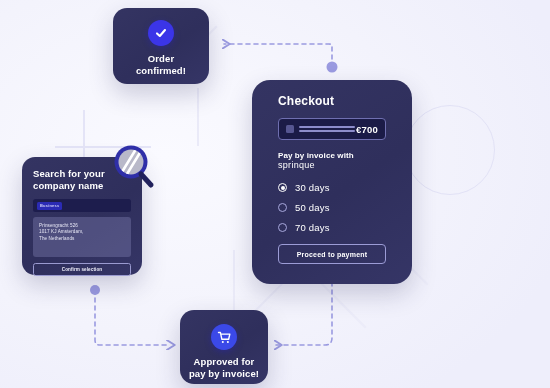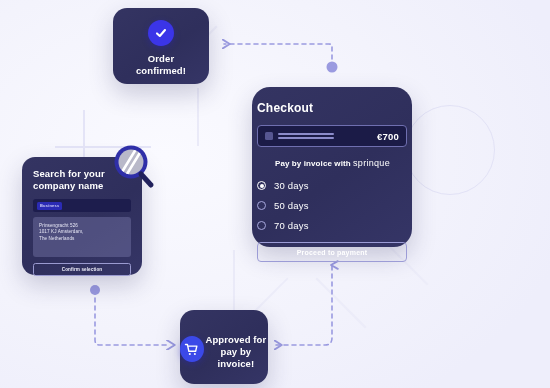--- a/index.html
+++ b/index.html
@@ -104,21 +104,21 @@
   }
 
   
   #card-approved {
     left: 180px;
     top: 310px;
     width: 88px;
     height: 74px;
     border-radius: 14px;
     display: flex;
-    flex-direction: row;
+    flex-direction: column;
     align-items: center;
     justify-content: center;
     padding-top: 10px;
   }
   #card-approved .badge-circle {
     background: #3b49e8;
     margin-bottom: 6px;
   }
 
   
@@ -189,25 +189,25 @@
     position: absolute;
     left: 112px;
     top: 144px;
     width: 46px;
     height: 46px;
   }
 
   
   #card-checkout {
     left: 252px;
-    top: 87px;
+    top: 80px;
     width: 160px;
-    height: 160px;
+    height: 204px;
     border-radius: 18px;
-    padding: 14px 5px;
+    padding: 14px 26px;
   }
   .checkout-title {
     color: #ffffff;
     font-size: 12px;
     font-weight: bold;
     letter-spacing: 0.2px;
     margin-bottom: 10px;
   }
   .amount-row {
     height: 22px;
@@ -244,21 +244,20 @@
     font-size: 9.5px;
     font-weight: bold;
     letter-spacing: 0.2px;
   }
   .pay-label {
     color: #ffffff;
     font-size: 8px;
     font-weight: bold;
     margin-bottom: 9px;
     letter-spacing: 0.1px;
-    margin-left: 18px;
   }
   .pay-label .brand {
     font-weight: normal;
     font-size: 9px;
     letter-spacing: 0.3px;
   }
   .radio-row {
     display: flex;
     align-items: center;
     height: 17px;

